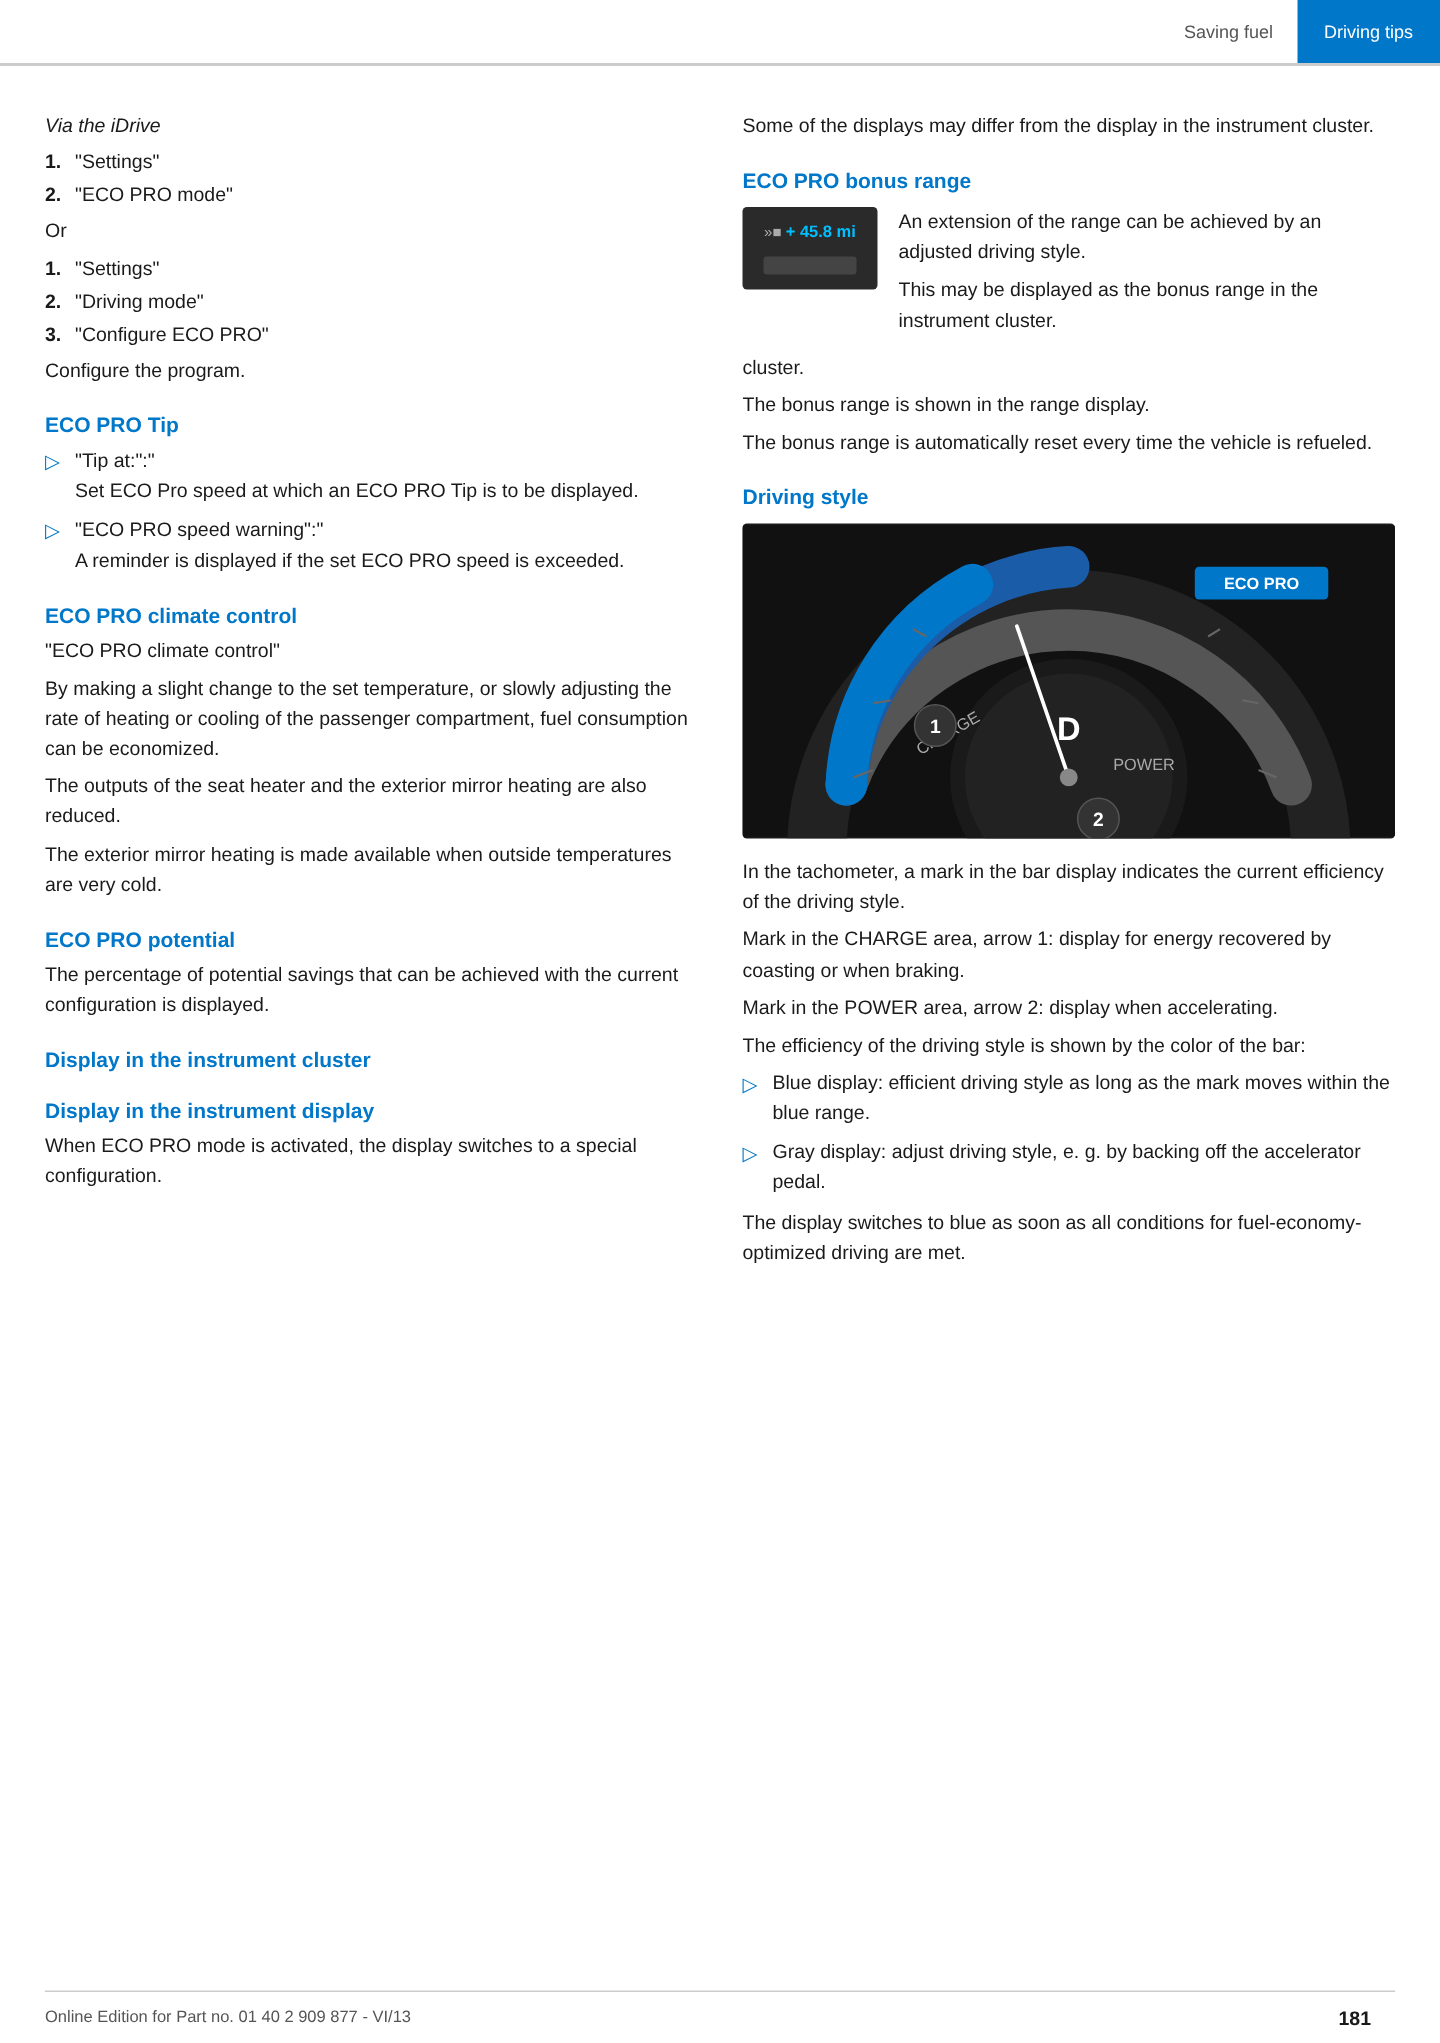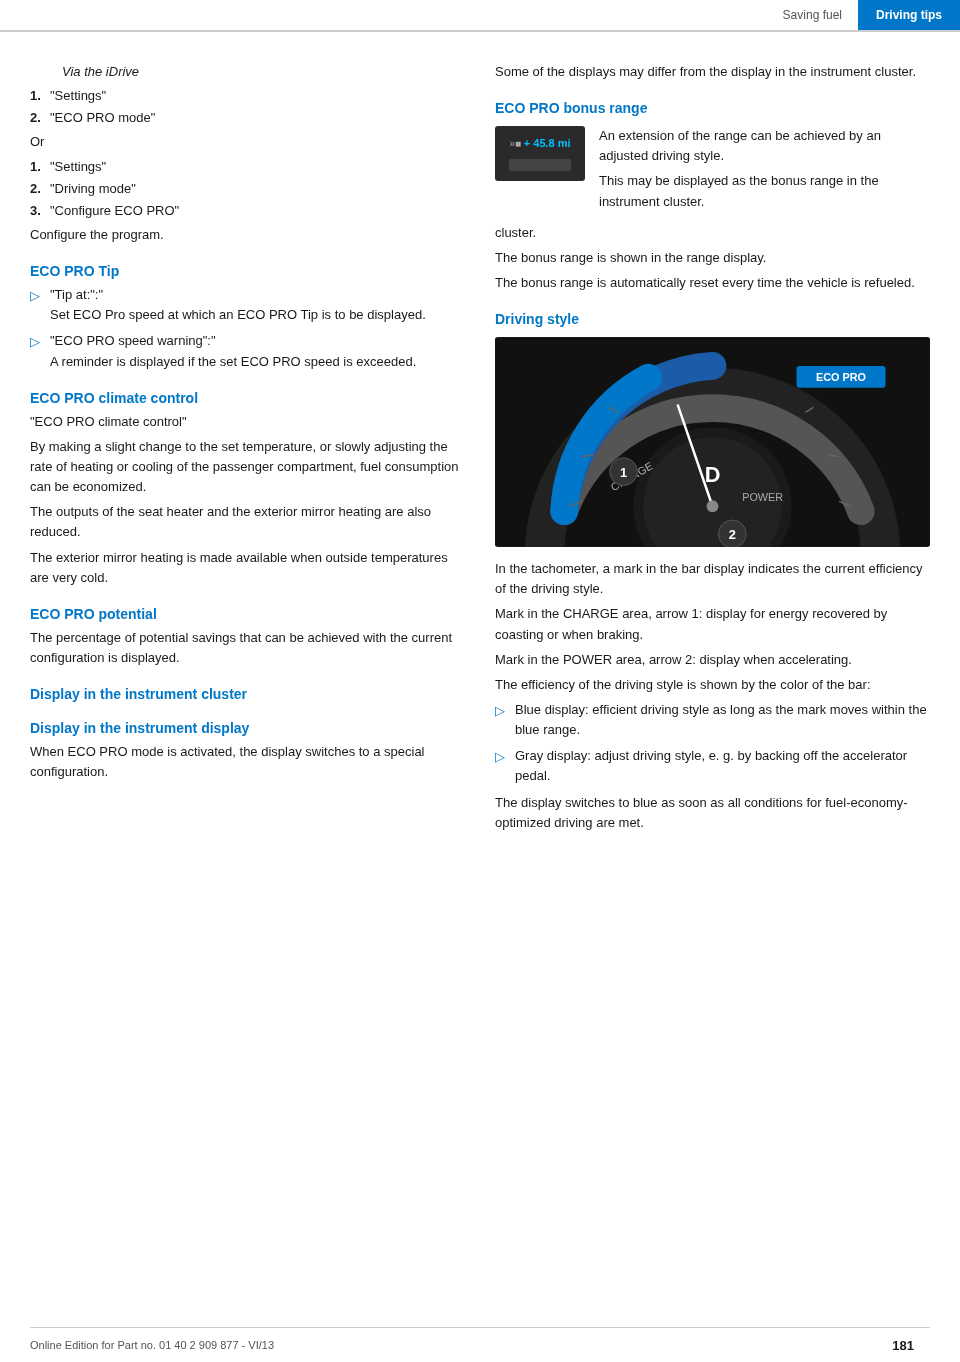--- a/index.html
+++ b/index.html
@@ -12,40 +12,40 @@
       min-height: 1362px;
       position: relative;
     }
 
     
     .header {
       display: flex;
       justify-content: flex-end;
       align-items: center;
       border-bottom: 2px solid #ccc;
-      height: 32px;
+      height: 44px;
       padding-right: 0;
     }
     .header-saving-fuel {
       color: #555;
       font-size: 12px;
       padding: 0 16px;
       height: 100%;
       display: flex;
       align-items: center;
     }
     .header-driving-tips {
       background: #0077c8;
       color: #fff;
       font-size: 12px;
       padding: 0 18px;
       height: 100%;
       display: flex;
       align-items: center;
-      font-weight: bold;
+      font-weight: normal;
     }
 
     
     .main-content {
       display: flex;
       padding: 30px 30px 20px 30px;
       gap: 30px;
     }
     .left-col {
       flex: 1;
@@ -168,21 +168,21 @@
 
 <div class="header">
   <span class="header-saving-fuel">Saving fuel</span>
   <span class="header-driving-tips">Driving tips</span>
 </div>
 
 <div class="main-content">
 
   <div class="left-col">
 
-    <p style="font-style:italic; margin-bottom:4px;margin-left:32px;">Via the iDrive</p>
+    <p style="font-style:italic; margin-bottom:4px;">Via the iDrive</p>
     <div class="numbered-list">
       <div class="numbered-list-item">
         <span class="num">1.</span>
         <span>"Settings"</span>
       </div>
       <div class="numbered-list-item">
         <span class="num">2.</span>
         <span>"ECO PRO mode"</span>
       </div>
     </div>

